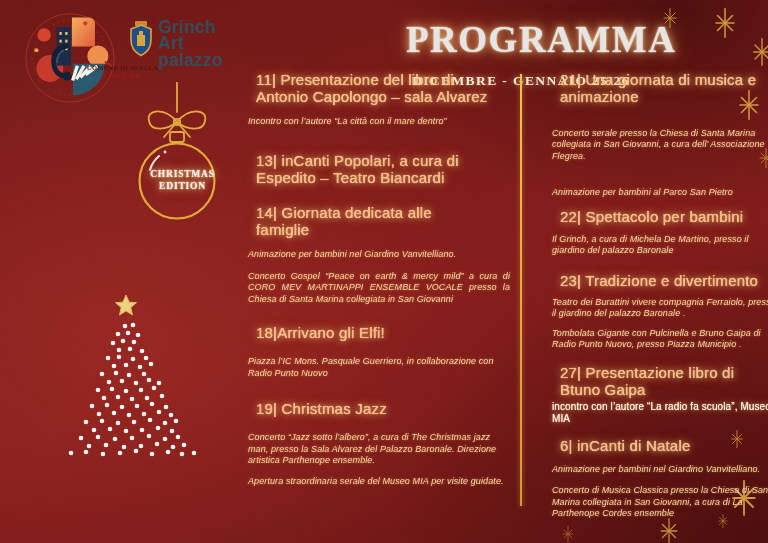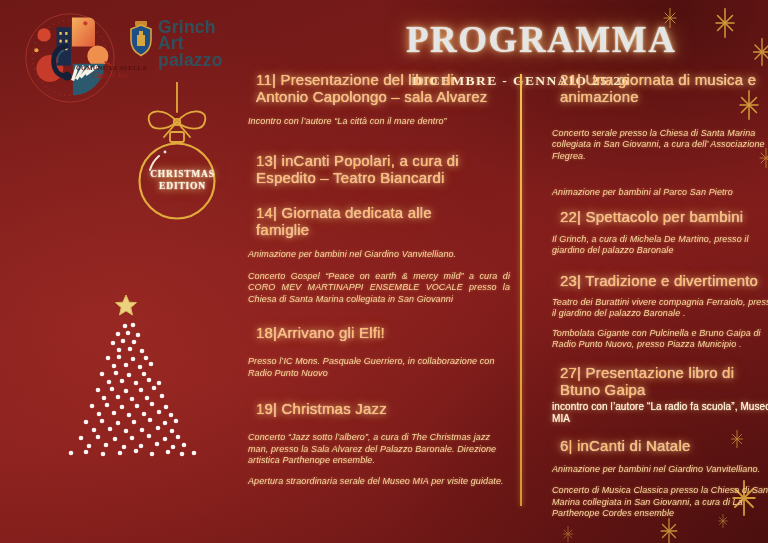--- a/index.html
+++ b/index.html
@@ -43,21 +43,21 @@
   .note--plain{
     font-style:normal;font-size:10px;line-height:1.2;color:#fdf0d4;
     text-shadow:0 0 1px #fff3da,0 0 6px rgba(255,215,145,.8);
   }
   .divider{
     left:520px;top:74px;width:2px;height:432px;
     background:linear-gradient(#f3c04a,#d9952f);
     box-shadow:0 0 5px rgba(243,186,74,.55);
   }
   
-  .comune-block{left:76px;top:64px;width:70px;text-align:center;}
+  .comune-block{left:87px;top:64px;width:70px;text-align:center;}
   .comune-name{
     font-family:"Liberation Serif",serif;font-weight:700;font-size:6.4px;
     letter-spacing:.4px;color:#55110d;white-space:nowrap;
   }
   .comune-tagline{
     font-family:"Liberation Serif",serif;font-style:italic;font-size:8px;color:#9c2016;
   }
   .festival-name{
     left:158px;top:19px;font-weight:700;font-size:17.5px;line-height:.94;
     letter-spacing:.2px;color:#30505e;
@@ -305,21 +305,21 @@
     <article>
       <h2 class="event-title" style="margin-bottom:18px">13| inCanti Popolari, a cura di Espedito – Teatro Biancardi</h2>
     </article>
     <article>
       <h2 class="event-title" style="margin-bottom:10px;max-width:205px">14| Giornata dedicata alle famiglie</h2>
       <p class="note" style="margin-bottom:10px">Animazione per bambini nel Giardino Vanvitelliano.</p>
       <p class="note note--justify" style="margin-bottom:20px">Concerto Gospel “Peace on earth &amp; mercy mild” a cura di CORO MEV MARTINAPPI ENSEMBLE VOCALE presso la Chiesa di Santa Marina collegiata in San Giovanni</p>
     </article>
     <article>
       <h2 class="event-title" style="margin-bottom:14px">18|Arrivano gli Elfi!</h2>
-      <p class="note" style="margin-bottom:22px">Presso l’IC Mons. Pasquale Guerriero, in collaborazione con Radio Punto Nuovo</p>
+      <p class="note" style="margin-bottom:22px">Piazza l’IC Mons. Pasquale Guerriero, in collaborazione con Radio Punto Nuovo</p>
     </article>
     <article>
       <h2 class="event-title" style="margin-bottom:14px">19| Christmas Jazz</h2>
       <p class="note" style="margin-bottom:9px">Concerto “Jazz sotto l’albero”, a cura di The Christmas jazz man, presso la Sala Alvarez del Palazzo Baronale. Direzione artistica Parthenope ensemble.</p>
       <p class="note">Apertura straordinaria serale del Museo MIA per visite guidate.</p>
     </article>
   </section>
 
   <section class="abs col col-right">
     <article>

